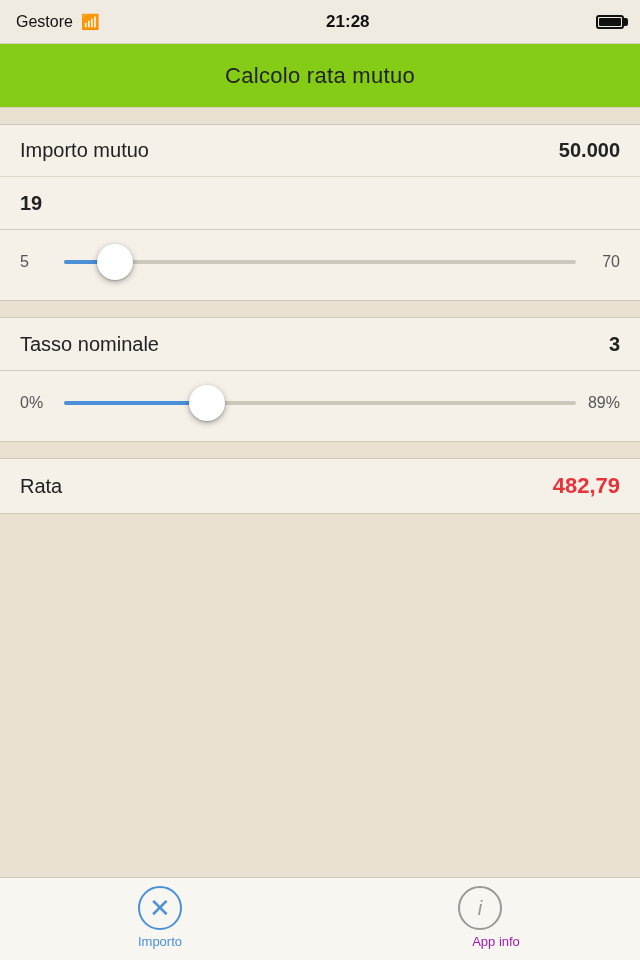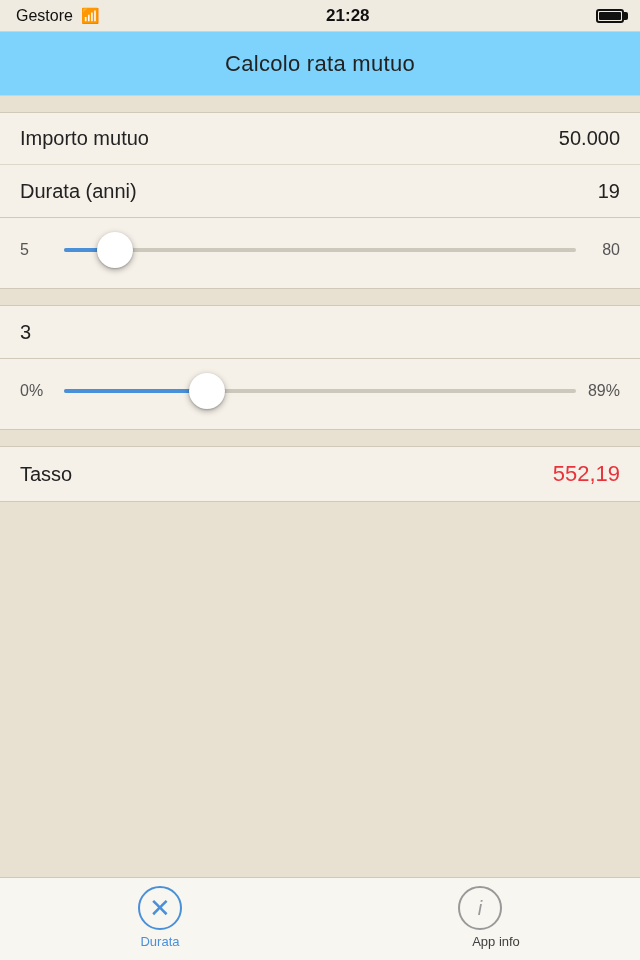--- a/index.html
+++ b/index.html
@@ -9,21 +9,21 @@
       width: 640px;
       height: 960px;
       font-family: -apple-system, 'Helvetica Neue', Helvetica, Arial, sans-serif;
       background: #e8e0d0;
       overflow: hidden;
       position: relative;
     }
 
     
     .status-bar {
-      height: 32px;
+      height: 44px;
       background: #f0ebe0;
       display: flex;
       align-items: center;
       justify-content: space-between;
       padding: 0 16px;
       border-bottom: 1px solid #d8d0c0;
     }
 
     .status-left {
       display: flex;
@@ -73,21 +73,21 @@
       top: 1px;
       bottom: 1px;
       right: 1px;
       background: #111;
       border-radius: 1px;
     }
 
     
     .nav-bar {
       height: 64px;
-      background: #7dd3fc;
+      background: #84cc16;
       display: flex;
       align-items: center;
       justify-content: center;
       border-bottom: 1px solid #d8d0c0;
     }
 
     .nav-title {
       font-size: 22px;
       font-weight: 300;
       color: #222;
@@ -117,21 +117,21 @@
 
     .row-label {
       font-size: 20px;
       color: #222;
       font-weight: 300;
     }
 
     .row-value {
       font-size: 20px;
       color: #222;
-      font-weight: 400;
+      font-weight: 700;
     }
 
     .row-value.red {
       color: #e8333a;
       font-size: 22px;
     }
 
     
     .slider-row {
       display: flex;
@@ -236,21 +236,21 @@
 
     .tab-label {
       font-size: 13px;
     }
 
     .tab-label.active {
       color: #4a90d9;
     }
 
     .tab-label.inactive {
-      color: #404040;
+      color: #a21caf;
       margin-left: 32px;
     }
 
     
     .content-wrapper {
       height: calc(960px - 44px - 64px - 83px);
       overflow: hidden;
       background: #e8e0d0;
       border-radius: 13px;
     }
@@ -278,73 +278,73 @@
 <div class="content-wrapper">
 
   <div style="height:16px; background:#e8e0d0;"></div>
 
   <div class="card">
     <div class="card-row">
       <span class="row-label">Importo mutuo</span>
       <span class="row-value">50.000</span>
     </div>
     <div class="card-row">
-      <span class="row-label">Durata (anni)</span>
       <span class="row-value">19</span>
     </div>
   </div>
 
   <div class="slider-row">
     <span class="slider-min-label">5</span>
     <div class="slider-container">
       <div class="slider-track">
         <div class="slider-fill" style="width: 10%;"></div>
         <div class="slider-thumb" style="left: 10%;"></div>
       </div>
     </div>
-    <span class="slider-max-label">80</span>
+    <span class="slider-max-label">70</span>
   </div>
 
   <div style="height:16px; background:#e8e0d0;"></div>
 
   <div class="card">
     <div class="card-row">
+      <span class="row-label">Tasso nominale</span>
       <span class="row-value">3</span>
     </div>
   </div>
 
   <div class="slider-row">
     <span class="slider-min-label">0%</span>
     <div class="slider-container">
       <div class="slider-track">
         <div class="slider-fill" style="width: 28%;"></div>
         <div class="slider-thumb" style="left: 28%;"></div>
       </div>
     </div>
     <span class="slider-max-label">89%</span>
   </div>
 
   <div style="height:16px; background:#e8e0d0;"></div>
 
   <div class="card">
     <div class="card-row">
-      <span class="row-label">Tasso</span>
-      <span class="row-value red">552,19</span>
+      <span class="row-label">Rata</span>
+      <span class="row-value red">482,79</span>
     </div>
   </div>
 
 </div>
 
 <div class="tab-bar">
 
   <div class="tab-item">
     <div class="tab-icon-circle active">
       <span style="font-weight:300; font-size:26px; line-height:1;">✕</span>
     </div>
-    <span class="tab-label active">Durata</span>
+    <span class="tab-label active">Importo</span>
   </div>
 
   <div class="tab-item">
     <div class="tab-icon-circle inactive">
       <span style="font-style:italic; font-size:20px; font-weight:300;">i</span>
     </div>
     <span class="tab-label inactive">App info</span>
   </div>
 
 </div>

